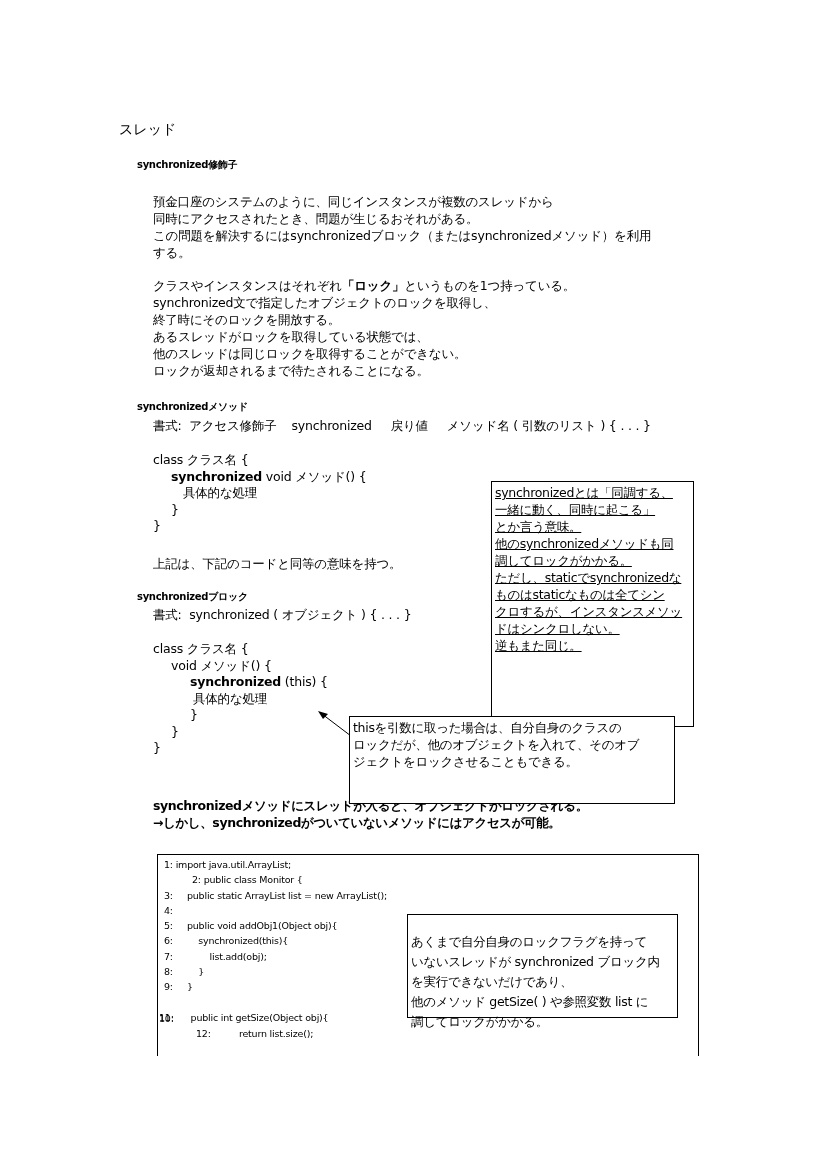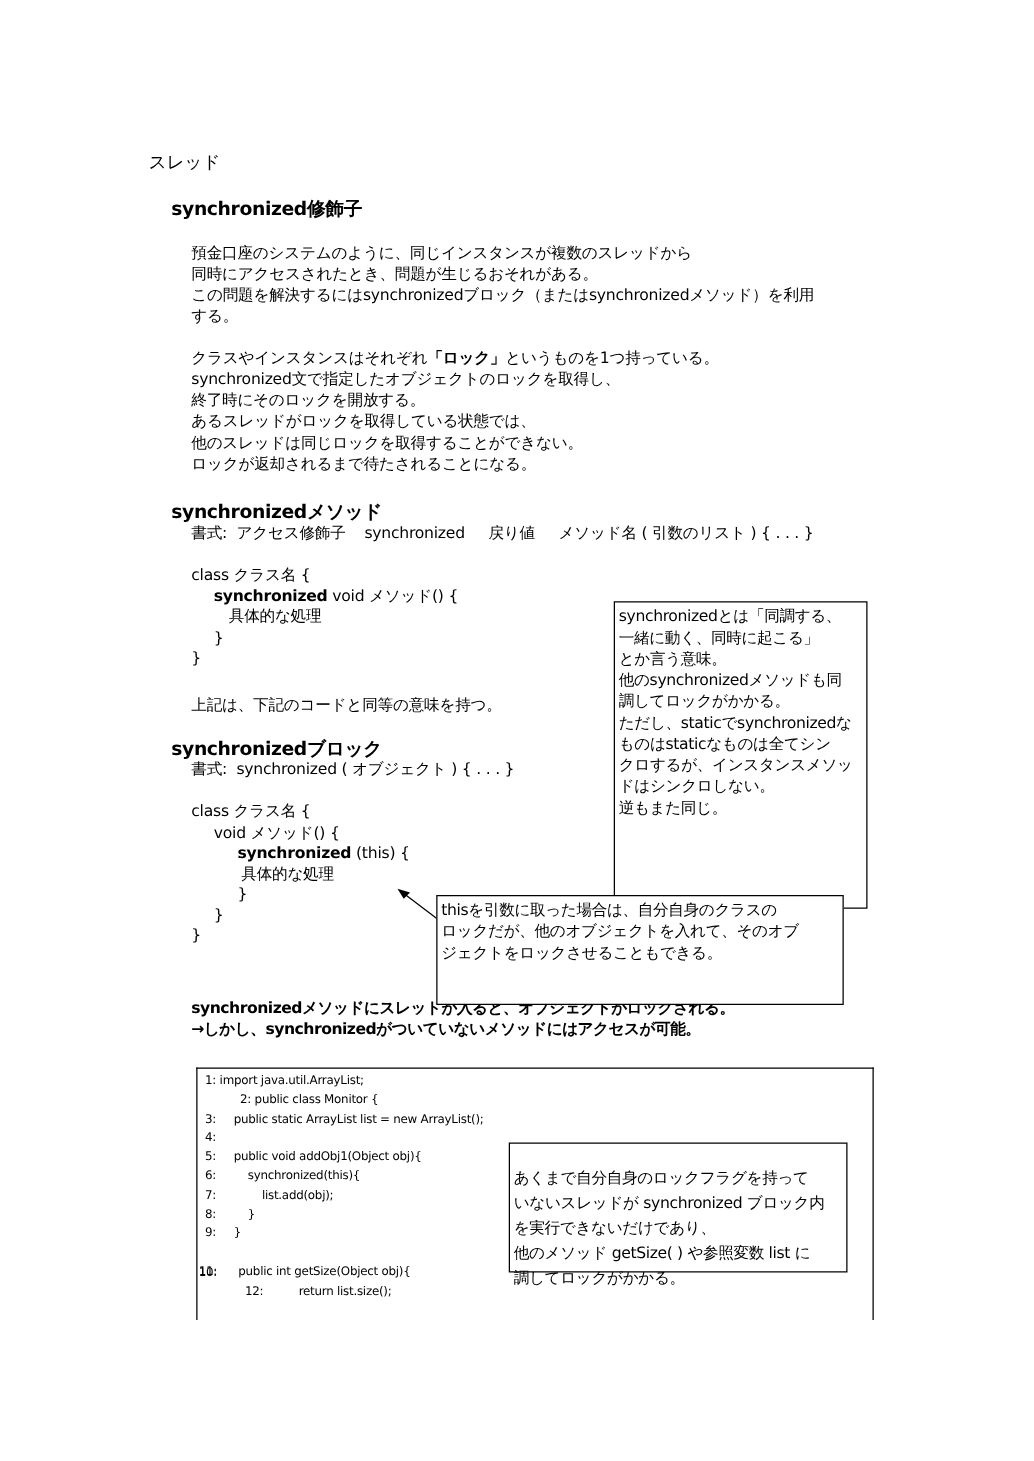--- a/index.html
+++ b/index.html
@@ -1,20 +1,20 @@
 <!DOCTYPE html>
 <html><head>
 <meta charset="utf-8">
 <style>
   html, body { margin:0; padding:0; background:#ffffff; }
   body { width:827px; height:1169px; position:relative; overflow:hidden;
          font-family:"DejaVu Sans","Liberation Sans",sans-serif; color:#000; }
   .abs { position:absolute; white-space:nowrap; }
   .h1 { font-size:14px; font-weight:normal; }
-  .h2 { font-size:15px; font-weight:bold; letter-spacing:-0.3px; }
+  .h2 { font-size:10px; font-weight:bold; letter-spacing:-0.3px; }
   .p { font-size:12.5px; line-height:17px; letter-spacing:-0.2px; }
   .code { font-size:12.5px; line-height:16.5px; letter-spacing:-0.2px; }
   .b { font-weight:bold; }
   .box { position:absolute; border:1px solid #000; background:#fff; box-sizing:border-box; }
   .note { font-size:12.5px; line-height:17px; padding:2px 3px; letter-spacing:-0.3px; white-space:nowrap; }
   .codebox { position:absolute; left:157px; top:854px; width:542px; height:202px;
              border:1px solid #000; border-bottom:none; box-sizing:border-box; }
   .codeline { font-size:9.5px; line-height:15.2px; white-space:pre; position:absolute; left:6px; letter-spacing:-0.2px; }
 </style>
 </head>
@@ -64,21 +64,21 @@
   <div style="padding-left:37px;">}</div>
   <div style="padding-left:18px;">}</div>
   <div>}</div>
 </div>
 
 <div class="abs p b" style="left:153px;top:797px;letter-spacing:-0.4px;">
   <div>synchronizedメソッドにスレッドが入ると、オブジェクトがロックされる。</div>
   <div>→しかし、synchronizedがついていないメソッドにはアクセスが可能。</div>
 </div>
 
-<div class="box note" style="left:491px;top:481px;width:203px;height:246px;">
+<div class="box note" style="left:491px;top:481px;width:203px;height:246px;text-decoration:underline;">
   <div>synchronizedとは「同調する、</div>
   <div>一緒に動く、同時に起こる」</div>
   <div>とか言う意味。</div>
   <div>他のsynchronizedメソッドも同</div>
   <div>調してロックがかかる。</div>
   <div>ただし、staticでsynchronizedな</div>
   <div>ものはstaticなものは全てシン</div>
   <div>クロするが、インスタンスメソッ</div>
   <div>ドはシンクロしない。</div>
   <div>逆もまた同じ。</div>

